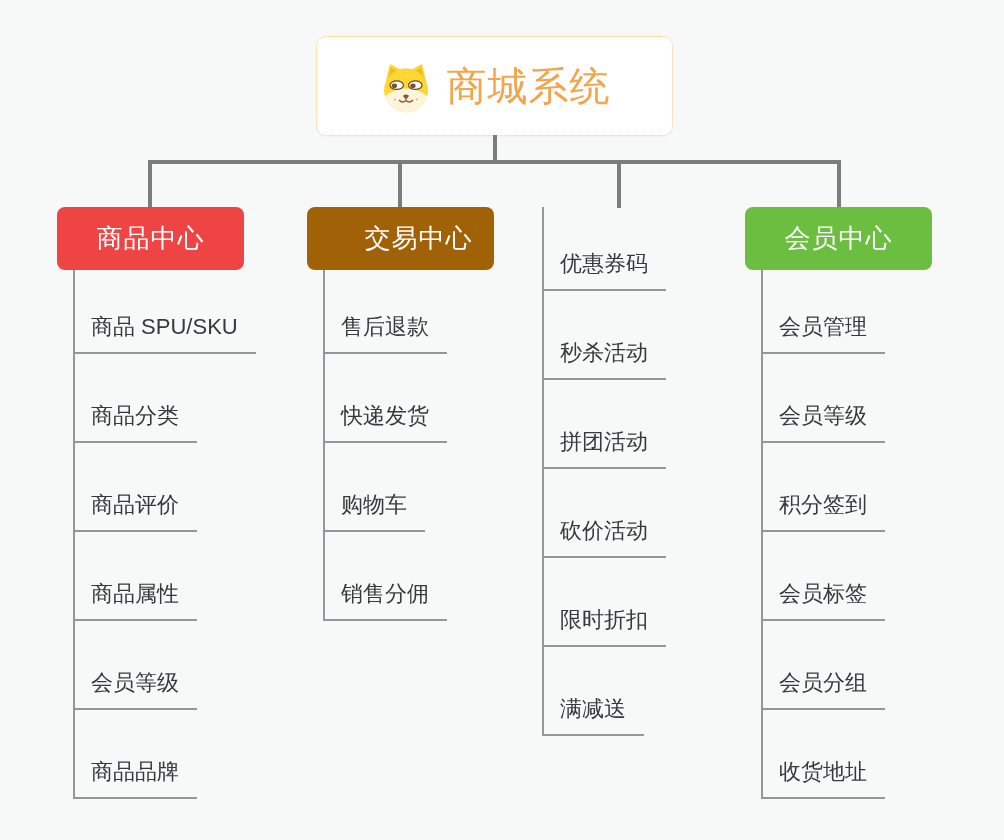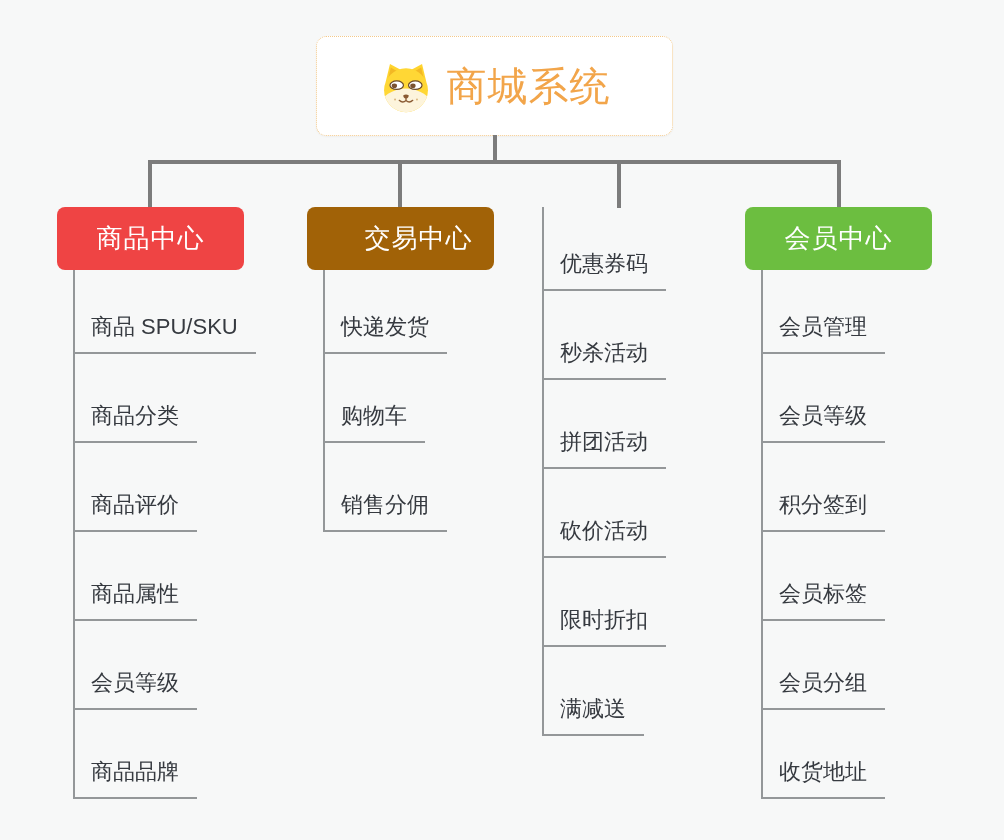--- a/index.html
+++ b/index.html
@@ -129,20 +129,23 @@
             <span class="leaf-label">会员等级</span>
           </div>
           <div class="item">
             <span class="leaf-label">商品品牌</span>
           </div>
         </div>
       </div><div class="column">
         <div class="branch-box" style="background: #a16207; padding-left: 36px;">交易中心</div>
         <div class="items">
           <div class="item">
+            <span class="leaf-label">售后退款</span>
+          </div>
+          <div class="item">
             <span class="leaf-label">快递发货</span>
           </div>
           <div class="item">
             <span class="leaf-label">购物车</span>
           </div>
           <div class="item">
             <span class="leaf-label">销售分佣</span>
           </div>
         </div>
       </div><div class="column">

